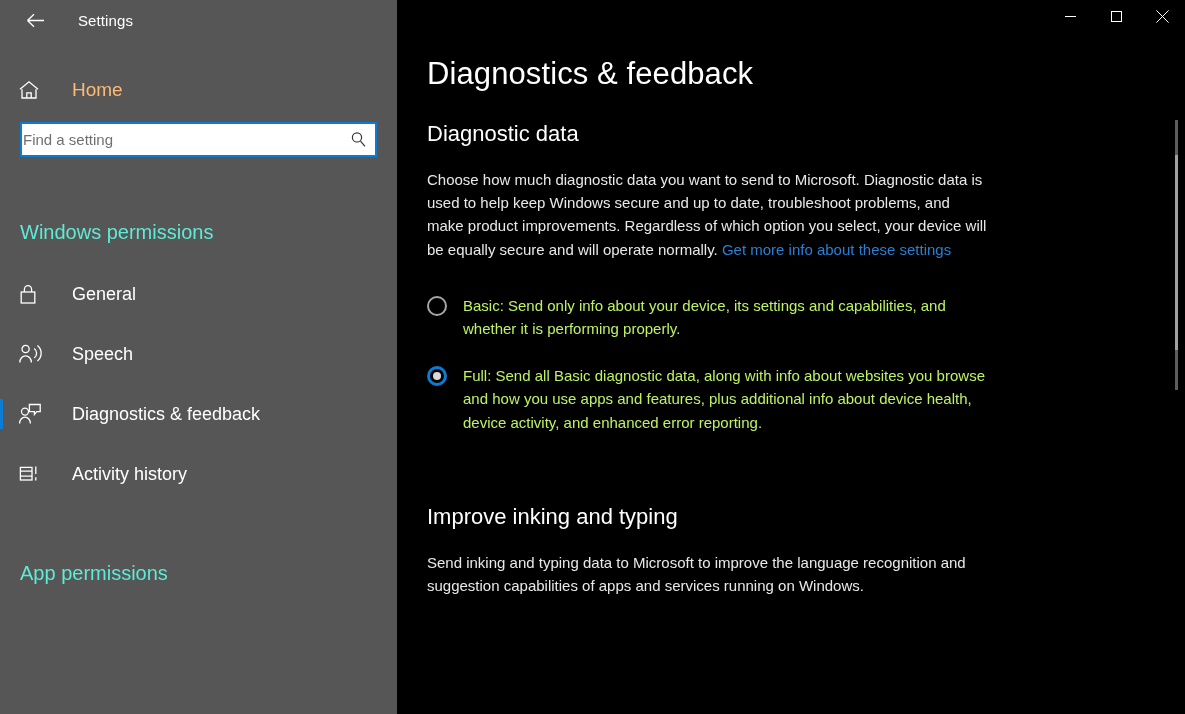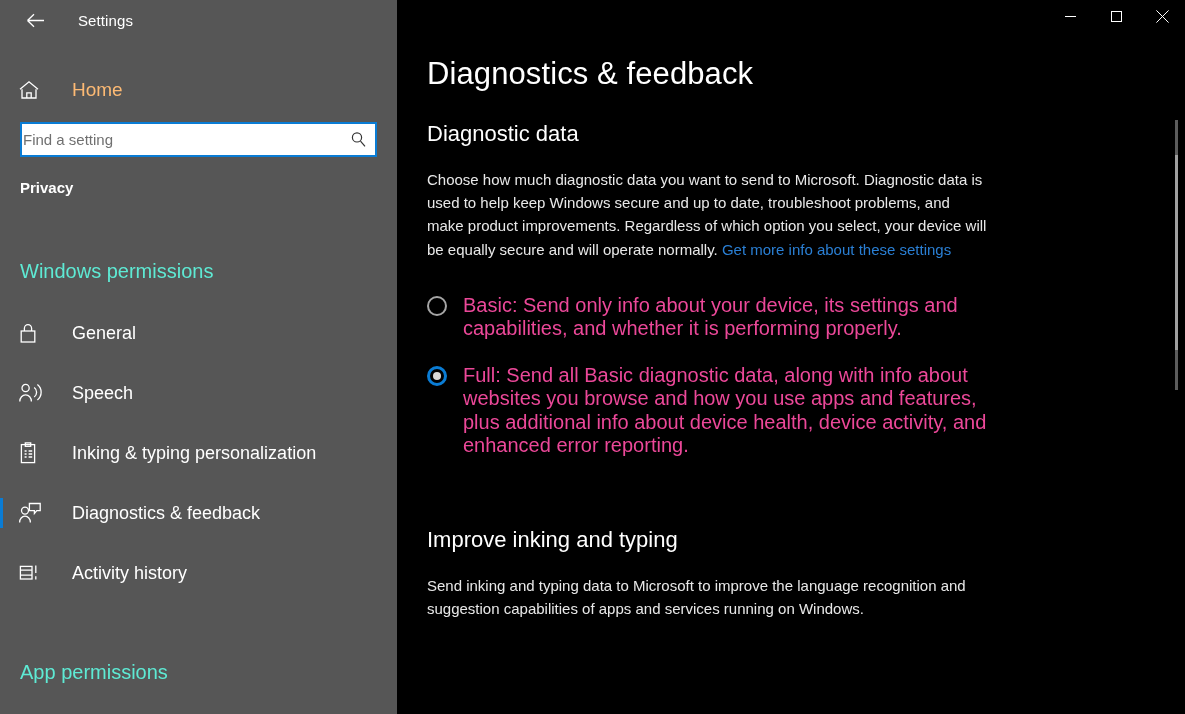--- a/index.html
+++ b/index.html
@@ -233,23 +233,23 @@
     top: 50%;
     transform: translate(-50%, -50%);
     width: 8px;
     height: 8px;
     border-radius: 50%;
     background: #d9d9d9;
   }
 
   .radio-label {
     margin-left: 16px;
-    font-size: 20px;
+    font-size: 15px;
     line-height: 23.2px;
-    color: #ec4899;
+    color: #bef264;
     width: 540px;
   }
 
   .section-title.spaced { margin-top: 70px; }
 
   
   .scrollbar-track {
     position: absolute;
     right: 7px;
     top: 120px;
@@ -296,21 +296,20 @@
     <div class="search-wrap">
       <input class="search-input" type="text" placeholder="Find a setting" style="">
       <span class="search-icon">
         <svg width="17" height="17" viewBox="0 0 17 17" fill="none" stroke="currentColor" stroke-width="1.2">
           <circle cx="7" cy="6.4" r="4.6"></circle>
           <path d="M10.5 10.1L15 15.4"></path>
         </svg>
       </span>
     </div>
 
-    <div class="section-privacy">Privacy</div>
 
     <div class="group-head">Windows permissions</div>
 
     <div class="nav">
 
       <div class="nav-item">
 
         <span class="nav-icon">
           <svg width="20" height="22" viewBox="0 0 20 22" fill="none" stroke="currentColor" stroke-width="1.3">
             <rect x="3.2" y="9" width="13.6" height="11"></rect>
@@ -326,32 +325,20 @@
           <svg width="24" height="22" viewBox="0 0 24 22" fill="none" stroke="currentColor" stroke-width="1.3">
             <circle cx="7.6" cy="6" r="3.6"></circle>
             <path d="M1.8 19.5c0-3.9 2.6-6.6 5.8-6.6s5.8 2.7 5.8 6.6"></path>
             <path d="M16.2 5.5a6 6 0 010 9.6"></path>
             <path d="M19.4 2.6a9.8 9.8 0 010 15.4"></path>
           </svg>
         </span>
         <span class="nav-label">Speech</span>
       </div>
 
-      <div class="nav-item">
-
-        <span class="nav-icon">
-          <svg width="20" height="23" viewBox="0 0 20 23" fill="none" stroke="currentColor" stroke-width="1.3">
-            <rect x="3.4" y="2.6" width="13.2" height="18"></rect>
-            <rect x="7.3" y="0.9" width="5.4" height="3.4"></rect>
-            <path d="M6.6 9h2M6.6 12h2M6.6 15h2"></path>
-            <path d="M10.6 9h3.6M10.6 12h3.6M10.6 15h3.6"></path>
-          </svg>
-        </span>
-        <span class="nav-label">Inking &amp; typing personalization</span>
-      </div>
 
       <div class="nav-item selected">
         <span class="sel-bar"></span>
         <span class="nav-icon">
           <svg width="24" height="22" viewBox="0 0 24 22" fill="none" stroke="currentColor" stroke-width="1.3">
             <circle cx="7" cy="8.6" r="3.5"></circle>
             <path d="M1.6 20.5c0-3.7 2.4-6.3 5.4-6.3s5.4 2.6 5.4 6.3"></path>
             <path d="M11.4 1.5h10.8v7.2h-3.4l-2.4 2.8V8.7h-5z"></path>
           </svg>
         </span>

